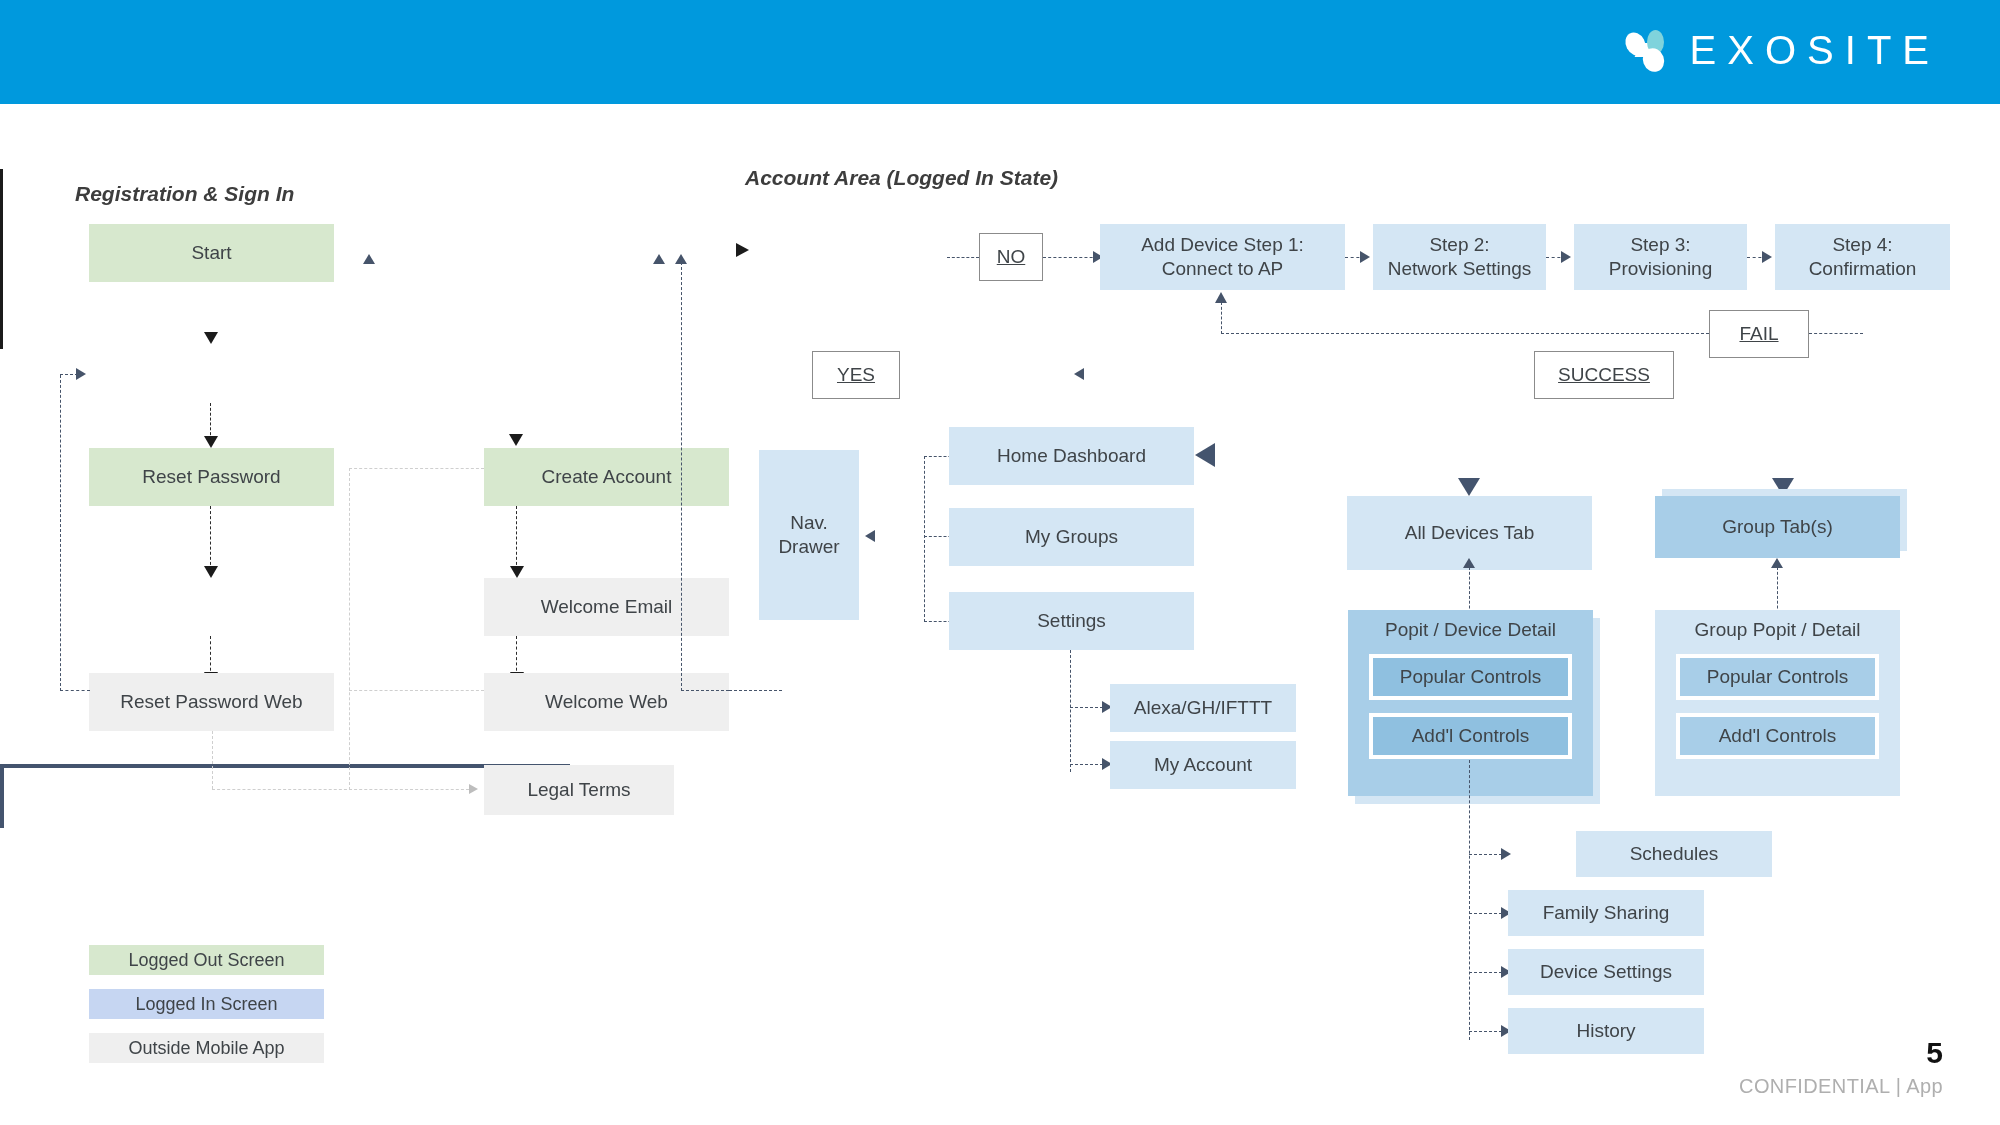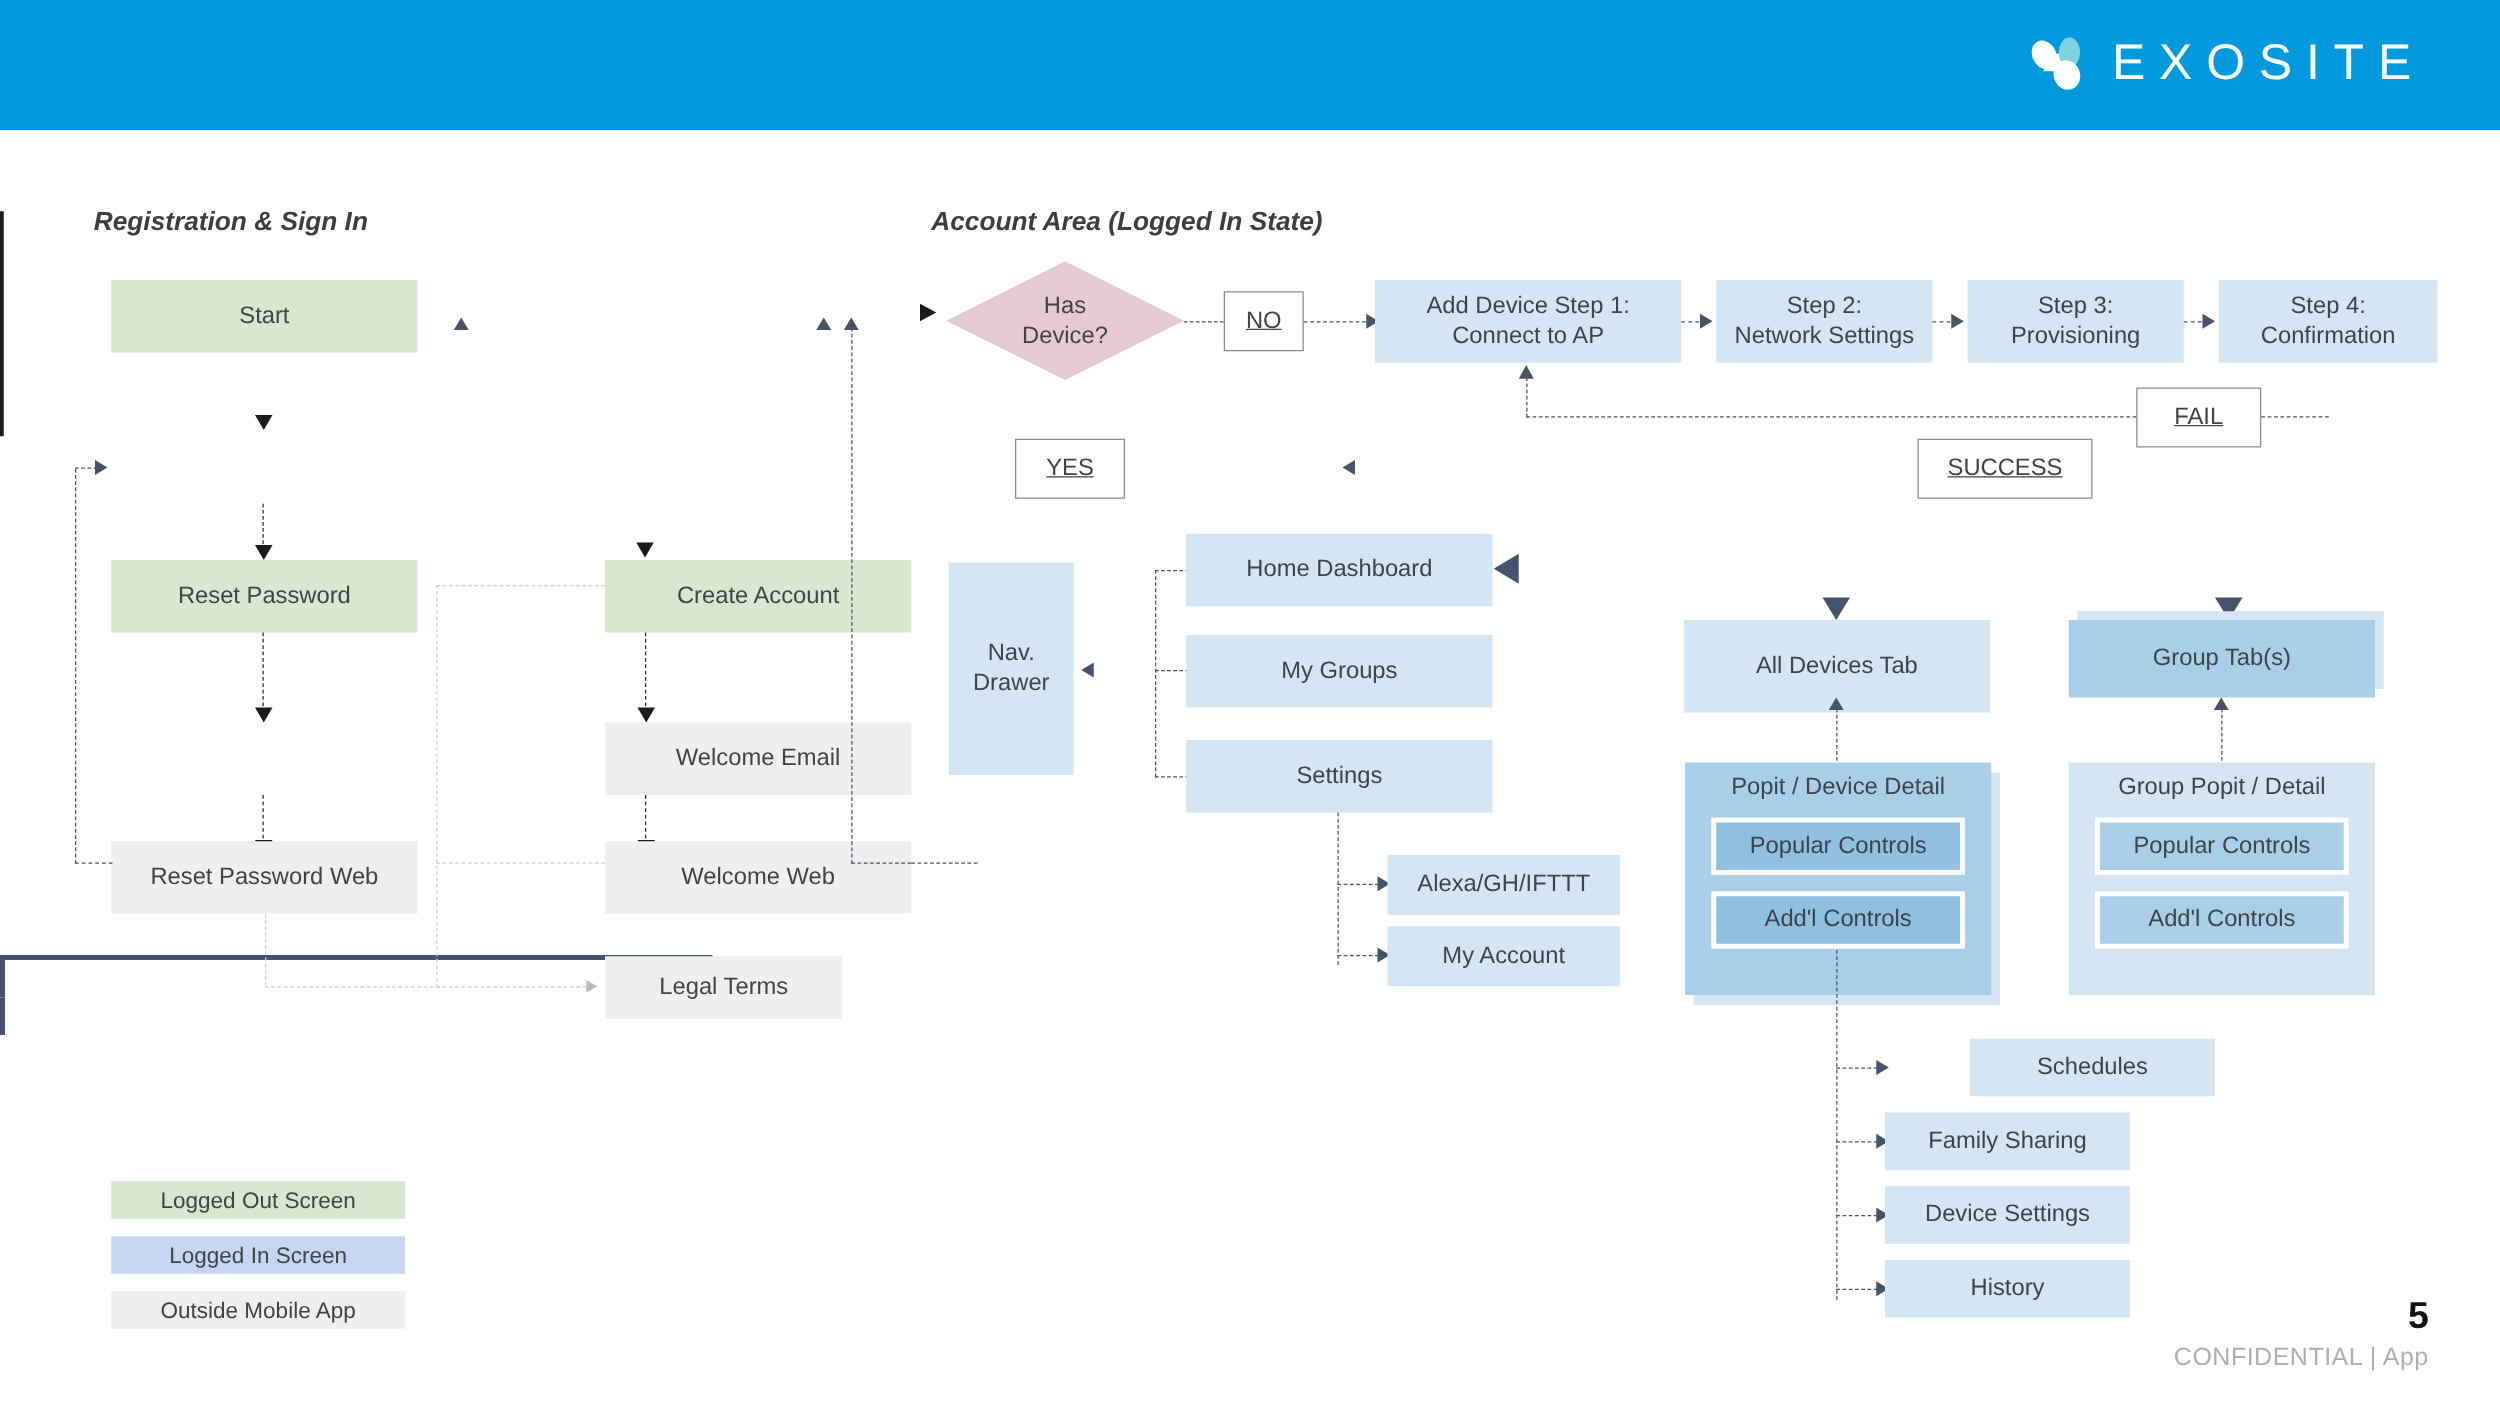--- a/index.html
+++ b/index.html
@@ -139,21 +139,21 @@
   <div class="logo-wrap">
     <div class="logo-mark">
       <div class="link"></div>
       <div class="dot-a"></div>
       <div class="dot-b"></div>
       <div class="dot-c"></div>
     </div>
     <div class="logo-text">EXOSITE</div>
   </div>
 
-  <div class="section-title" style="left:75px; top:166px;">Registration &amp; Sign In</div>
+  <div class="section-title" style="left:75px; top:182px;">Registration &amp; Sign In</div>
   <div class="section-title" style="left:745px; top:166px;">Account Area (Logged In State)</div>
 
   <div class="node n-green" style="left:89px; top:224px; width:245px; height:58px;">Start</div>
 
   <div class="ln-dark-v" style="left:210px; top:282px; height:52px;"></div>
   <div class="ar ar-d-black" style="left:204px; top:332px;"></div>
 
 
   <div class="dash-v-black" style="left:210px; top:403px; height:37px;"></div>
   <div class="ar ar-d-black" style="left:204px; top:436px;"></div>
@@ -210,22 +210,20 @@
 
   <div class="dash-h" style="left:729px; top:690px; width:53px;"></div>
   <div class="dash-v" style="left:681px; top:262px; height:429px;"></div>
   <div class="dash-h" style="left:681px; top:690px; width:48px;"></div>
   <div class="ar ar-u" style="left:675px; top:254px;"></div>
 
   <div class="legend-item n-green" style="left:89px; top:945px; width:235px; height:30px;">Logged Out Screen</div>
   <div class="legend-item n-legend-blue" style="left:89px; top:989px; width:235px; height:30px;">Logged In Screen</div>
   <div class="legend-item n-grey" style="left:89px; top:1033px; width:235px; height:30px;">Outside Mobile App</div>
 
-  <div class="diamond" style="left:757px; top:209px; width:190px; height:95px;">Has
-Device?</div>
 
   <div class="dash-h" style="left:947px; top:257px; width:32px;"></div>
 
   <div class="node n-white" style="left:979px; top:233px; width:64px; height:48px;">NO</div>
 
   <div class="dash-h" style="left:1043px; top:257px; width:60px;"></div>
   <div class="ar ar-r" style="left:1093px; top:251px;"></div>
 
   <div class="node n-blue" style="left:1100px; top:224px; width:245px; height:66px;">Add Device Step 1:
 Connect to AP</div>

